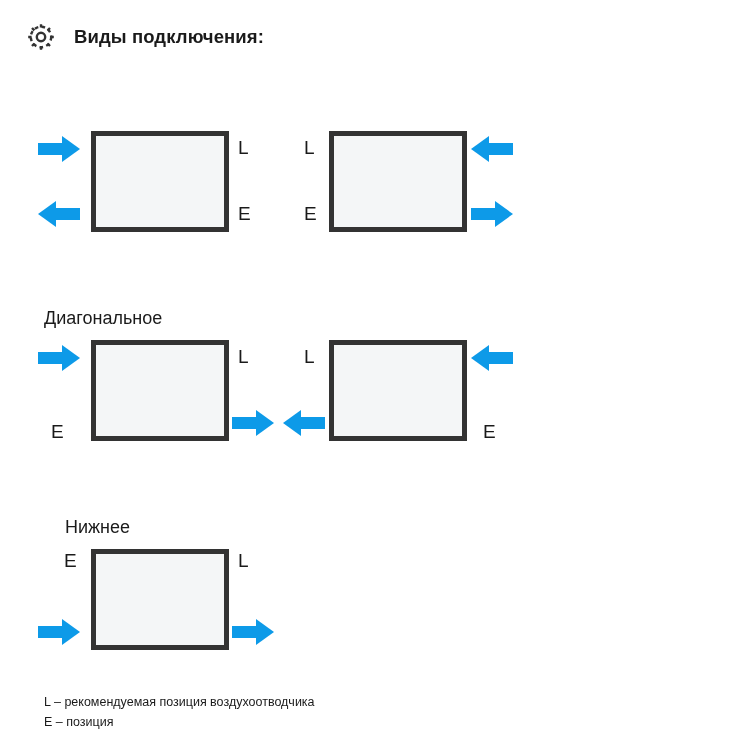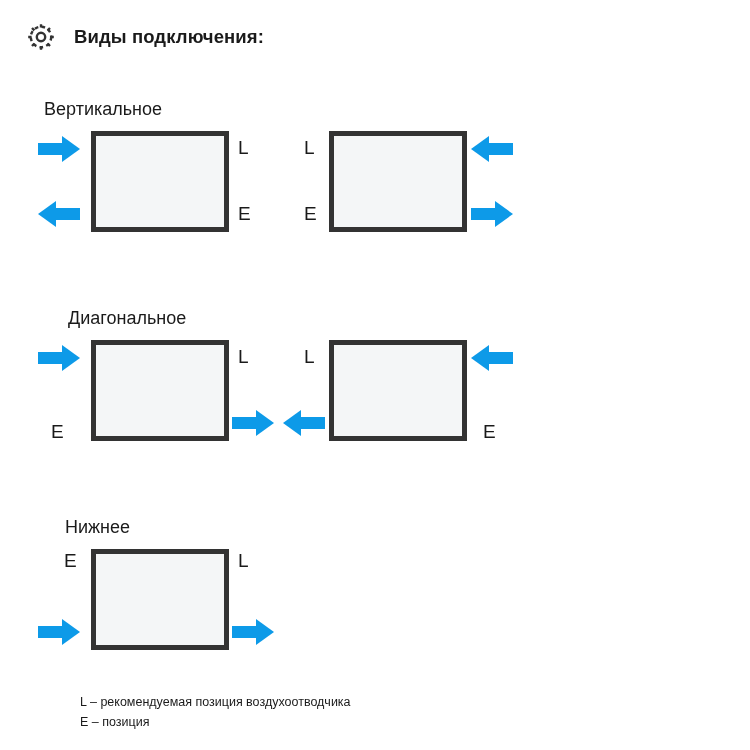--- a/index.html
+++ b/index.html
@@ -38,21 +38,21 @@
   }
 
   
   .section-title {
     position: absolute;
     font-size: 18px;
     color: #1a1a1a;
     white-space: nowrap;
   }
   #section-vertical-title { left: 44px; top: 99px; }
-  #section-diagonal-title { left: 44px; top: 308px; margin-left: 24px; }
+  #section-diagonal-title { left: 44px; top: 308px; }
   #section-bottom-title   { left: 44px; top: 517px; margin-left: 21px; }
 
   
   .radiator {
     position: absolute;
     box-sizing: border-box;
     border: 5px solid #333333;
     background: #f4f6f7;
   }
   .rad-v-left   { left: 91px;  top: 131px; width: 138px; height: 101px; }
@@ -96,42 +96,41 @@
 
   
   .legend {
     position: absolute;
     left: 44px;
     top: 692px;
     font-size: 12.5px;
     line-height: 20px;
     color: #1a1a1a;
   }
-  .legend div { white-space: nowrap; margin-left: 36px; }
+  .legend div { white-space: nowrap; }
 </style>
 </head>
 <body>
 
 <div class="page">
 
   <div class="header">
     <span class="gear-icon">
       <svg width="30" height="30" viewBox="0 0 30 30" aria-hidden="true">
         <g fill="none" stroke="#333333" stroke-width="2.4">
           <circle cx="15" cy="15" r="4.2"></circle>
           <path d="M15 2.2 L15 5.6 M15 24.4 L15 27.8 M2.2 15 L5.6 15 M24.4 15 L27.8 15
                    M6 6 L8.4 8.4 M21.6 21.6 L24 24 M24 6 L21.6 8.4 M8.4 21.6 L6 24"></path>
           <circle cx="15" cy="15" r="10.2" stroke-dasharray="3.6 3.3"></circle>
         </g>
       </svg>
     </span>
     <span class="header-title">Виды подключения:</span>
   </div>
 
-  <div class="section-title" id="section-vertical-title">Вертикальное</div>
 
   <div class="radiator rad-v-left"></div>
   <div class="radiator rad-v-right"></div>
 
   <div class="arrow right" style="left:38px; top:136px;">
     <span class="shaft"></span>
       <span class="head"></span>
   </div>
   <div class="arrow left" style="left:38px; top:201px;">
     <span class="shaft"></span>

